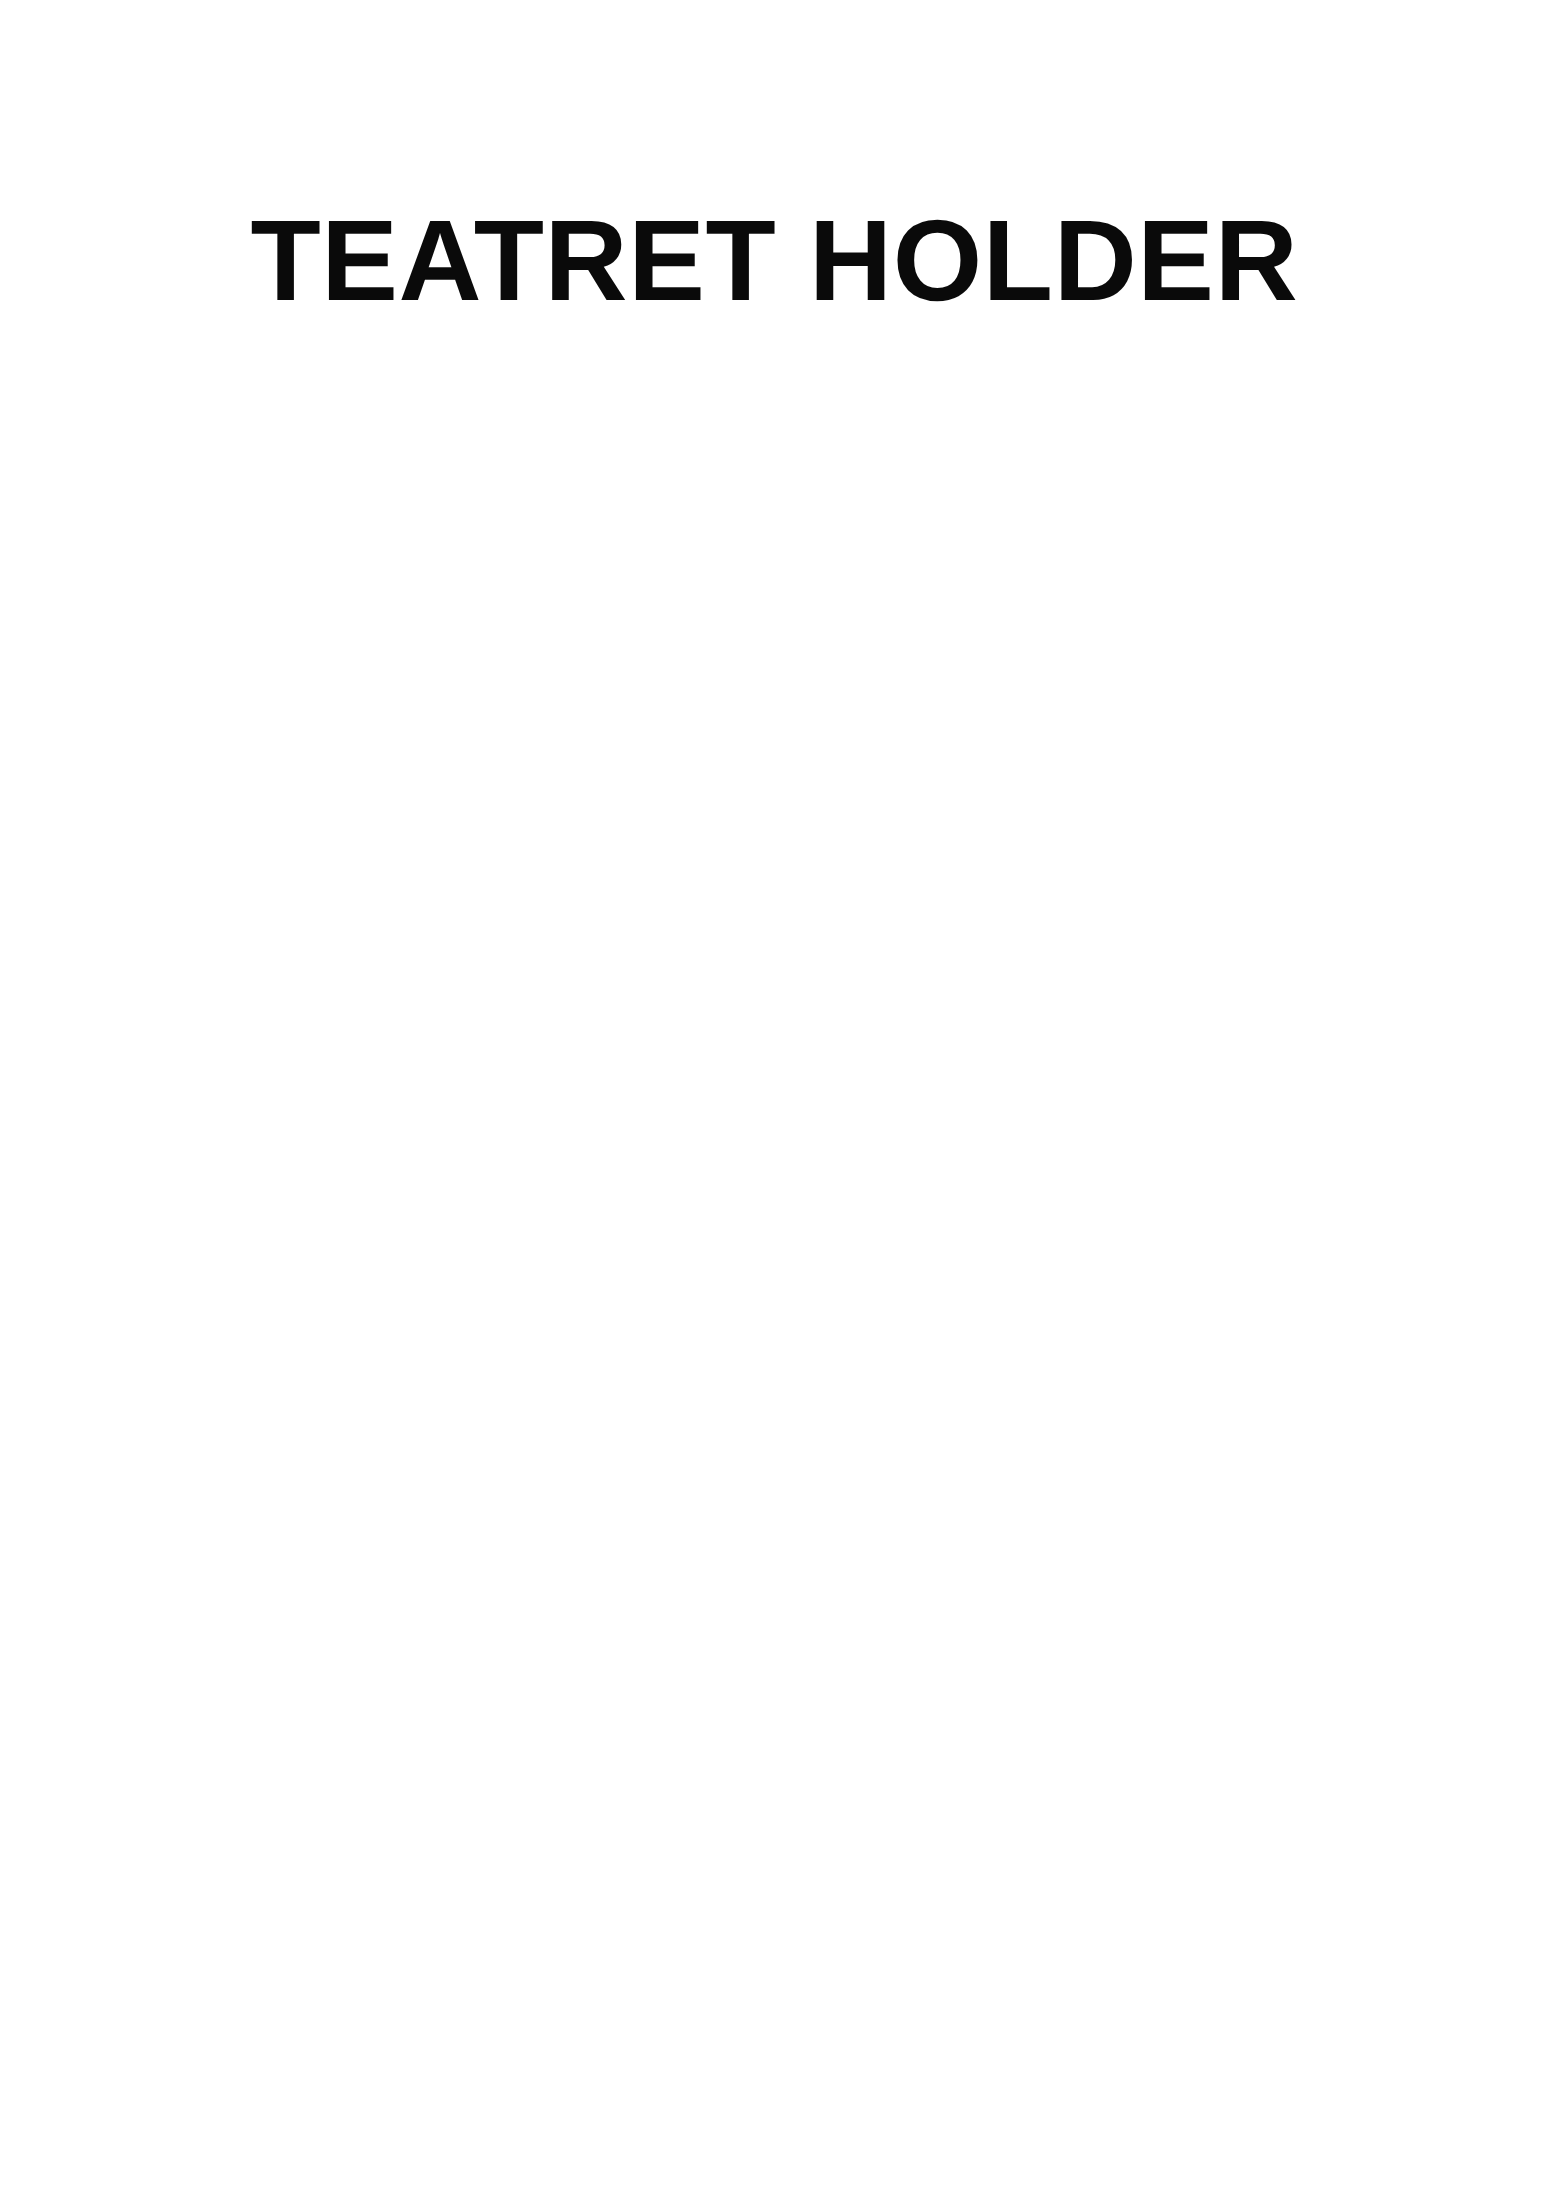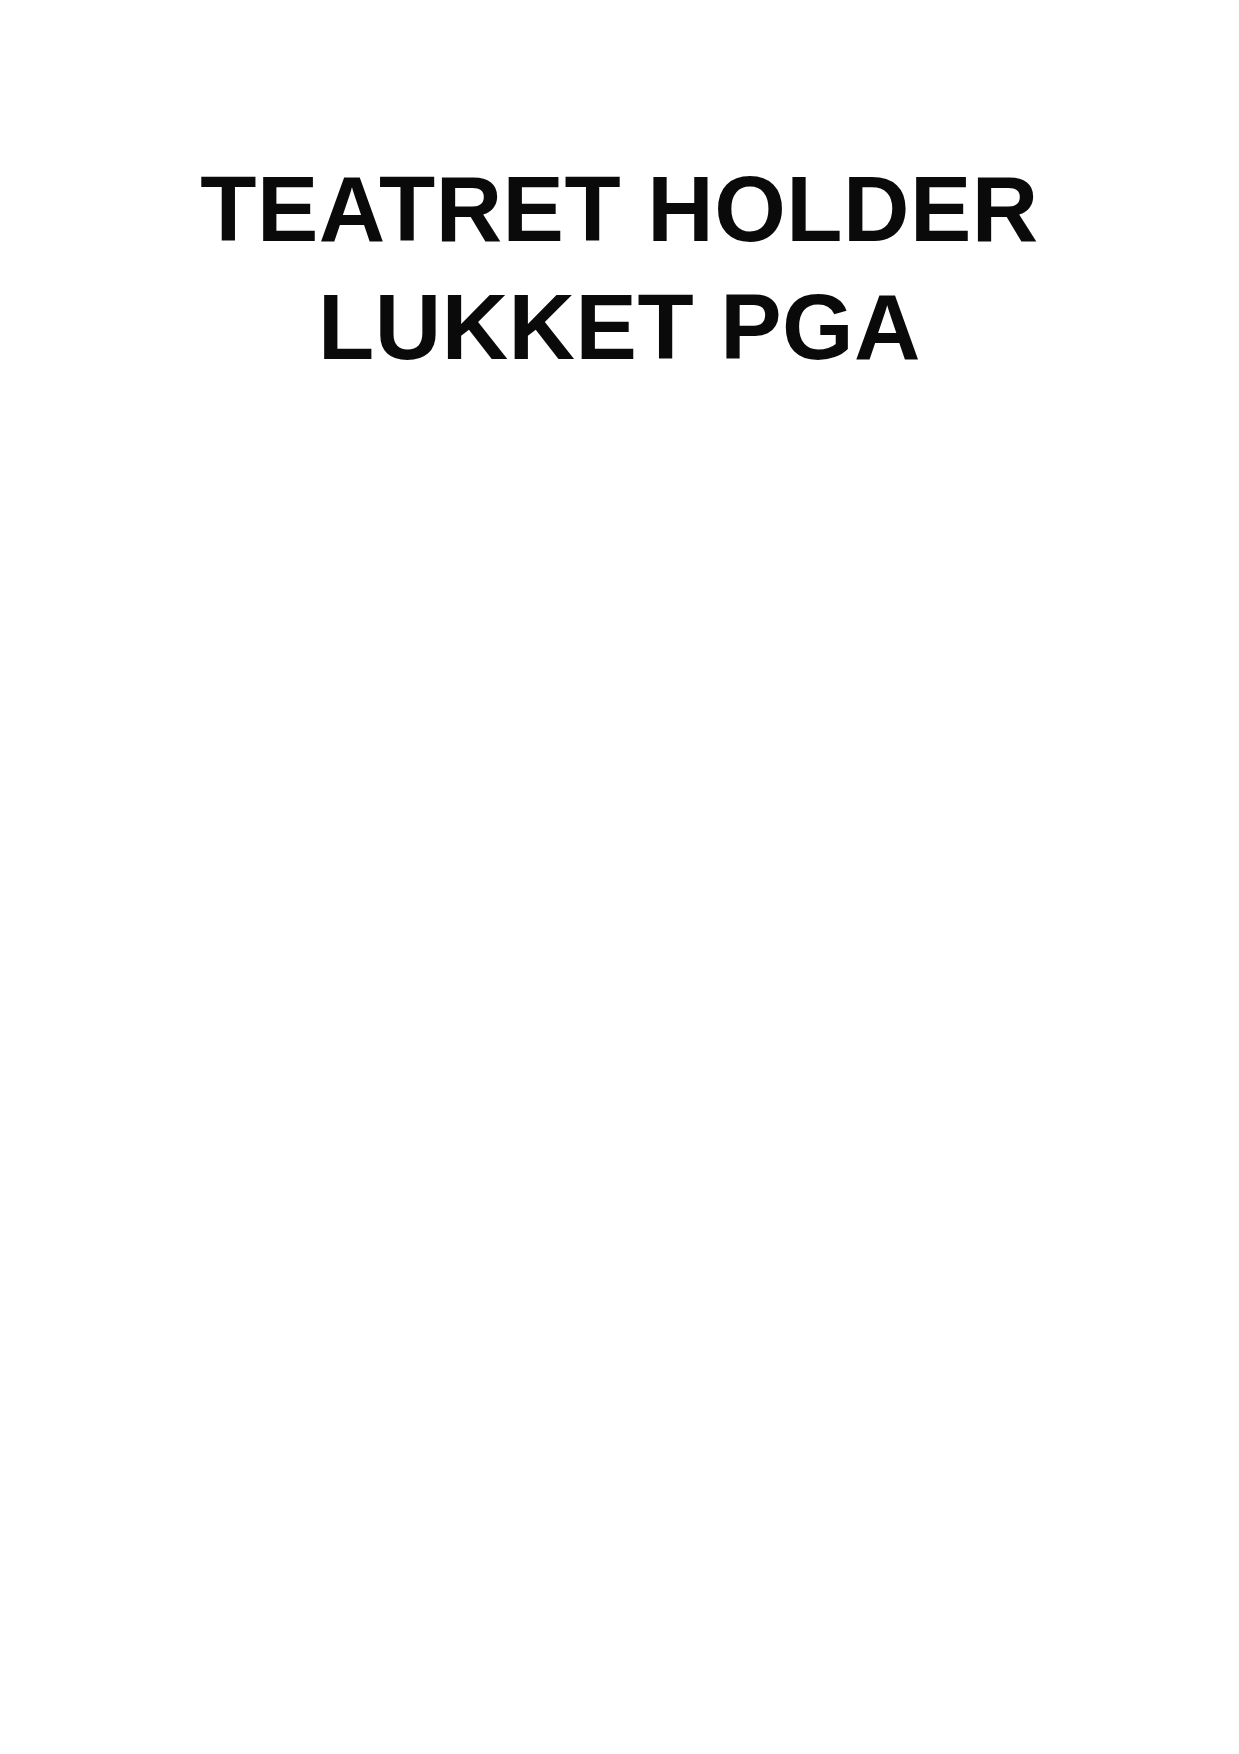--- a/index.html
+++ b/index.html
@@ -40,15 +40,14 @@
     color: #0a0a0a;
     white-space: nowrap;
   }
 </style>
 </head>
 <body>
 
 <div class="page">
   <div class="notice-block">
     <span class="notice-line">TEATRET HOLDER</span>
-    <span class="notice-line">LUKKET PGA</span>
   </div>
 </div>
 
 </body></html>

